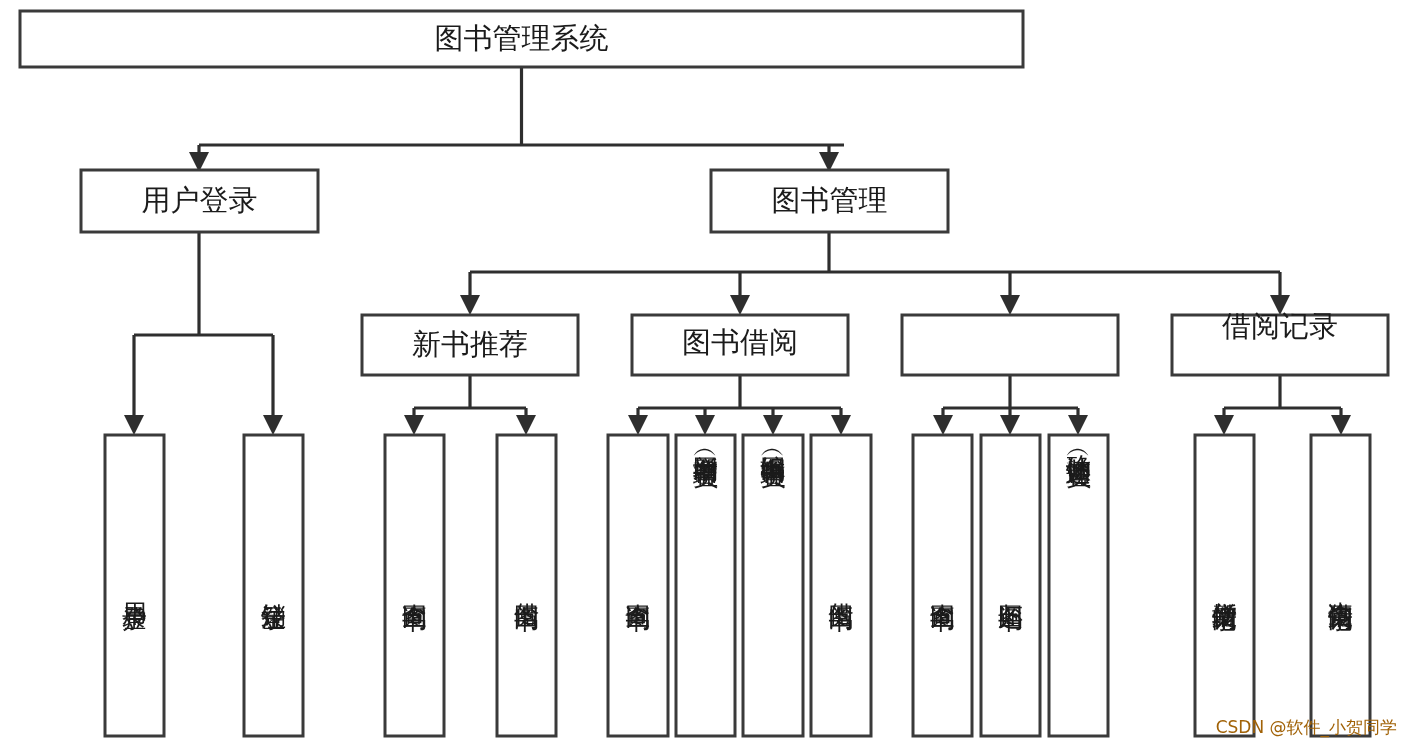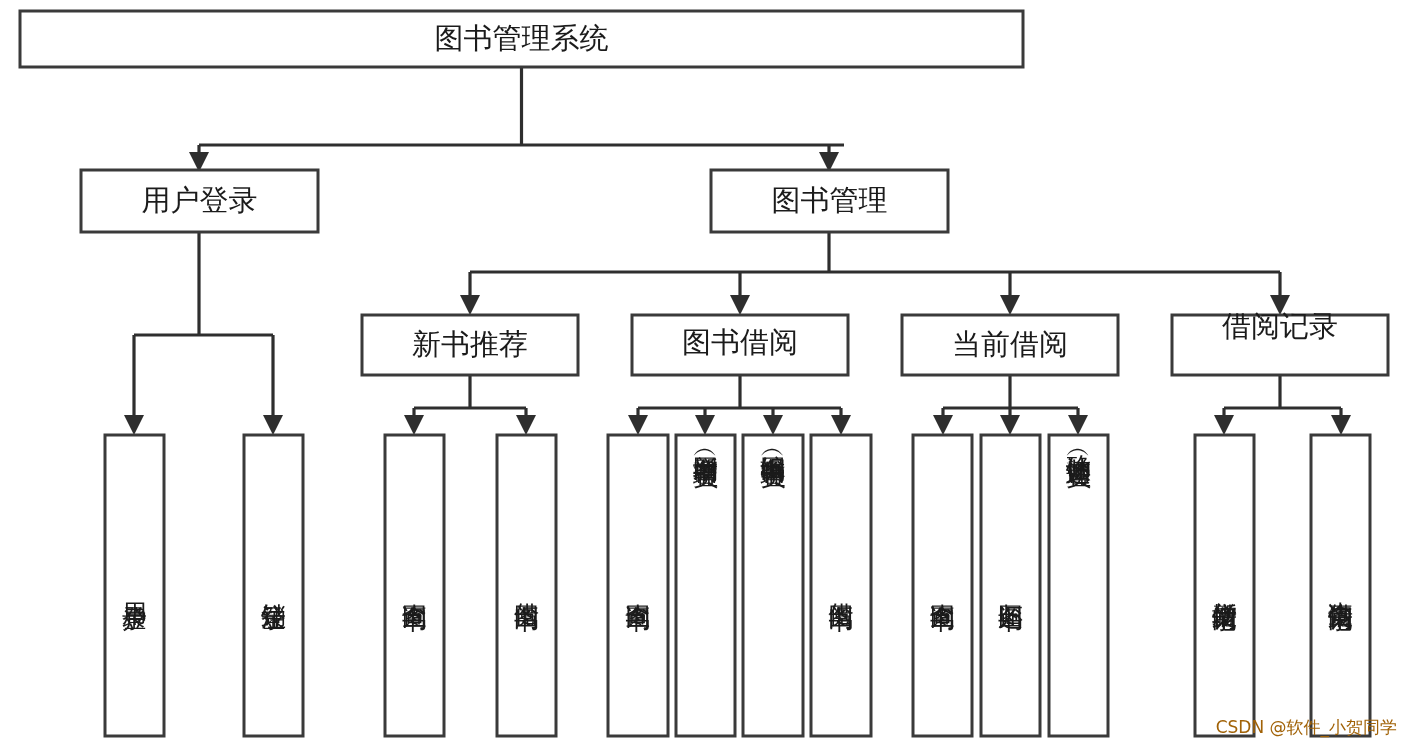--- a/index.html
+++ b/index.html
@@ -213,23 +213,20 @@
   </div>
 
   <div class="hlabel-wrap" style="left:362px; top:315px; width:216px; height:60px;">
     <span class="hlabel-text">新书推荐</span>
   </div>
 
   <div class="hlabel-wrap" style="left:632px; top:315px; width:216px; height:56px;">
     <span class="hlabel-text">图书借阅</span>
   </div>
 
-  <div class="hlabel-wrap" style="left:902px; top:315px; width:216px; height:60px;">
-    <span class="hlabel-text">当前借阅</span>
-  </div>
 
   <div class="hlabel-wrap" style="left:1172px; top:299px; width:216px; height:56px;">
     <span class="hlabel-text">借阅记录</span>
   </div>
 
   <div class="vlabel-wrap" style="left:105px; top:435px; width:59px; height:301px;">
     <span class="vlabel-text">用户登录</span>
   </div>
   <div class="vlabel-wrap" style="left:244px; top:435px; width:59px; height:301px;">
     <span class="vlabel-text">注销登录</span>

